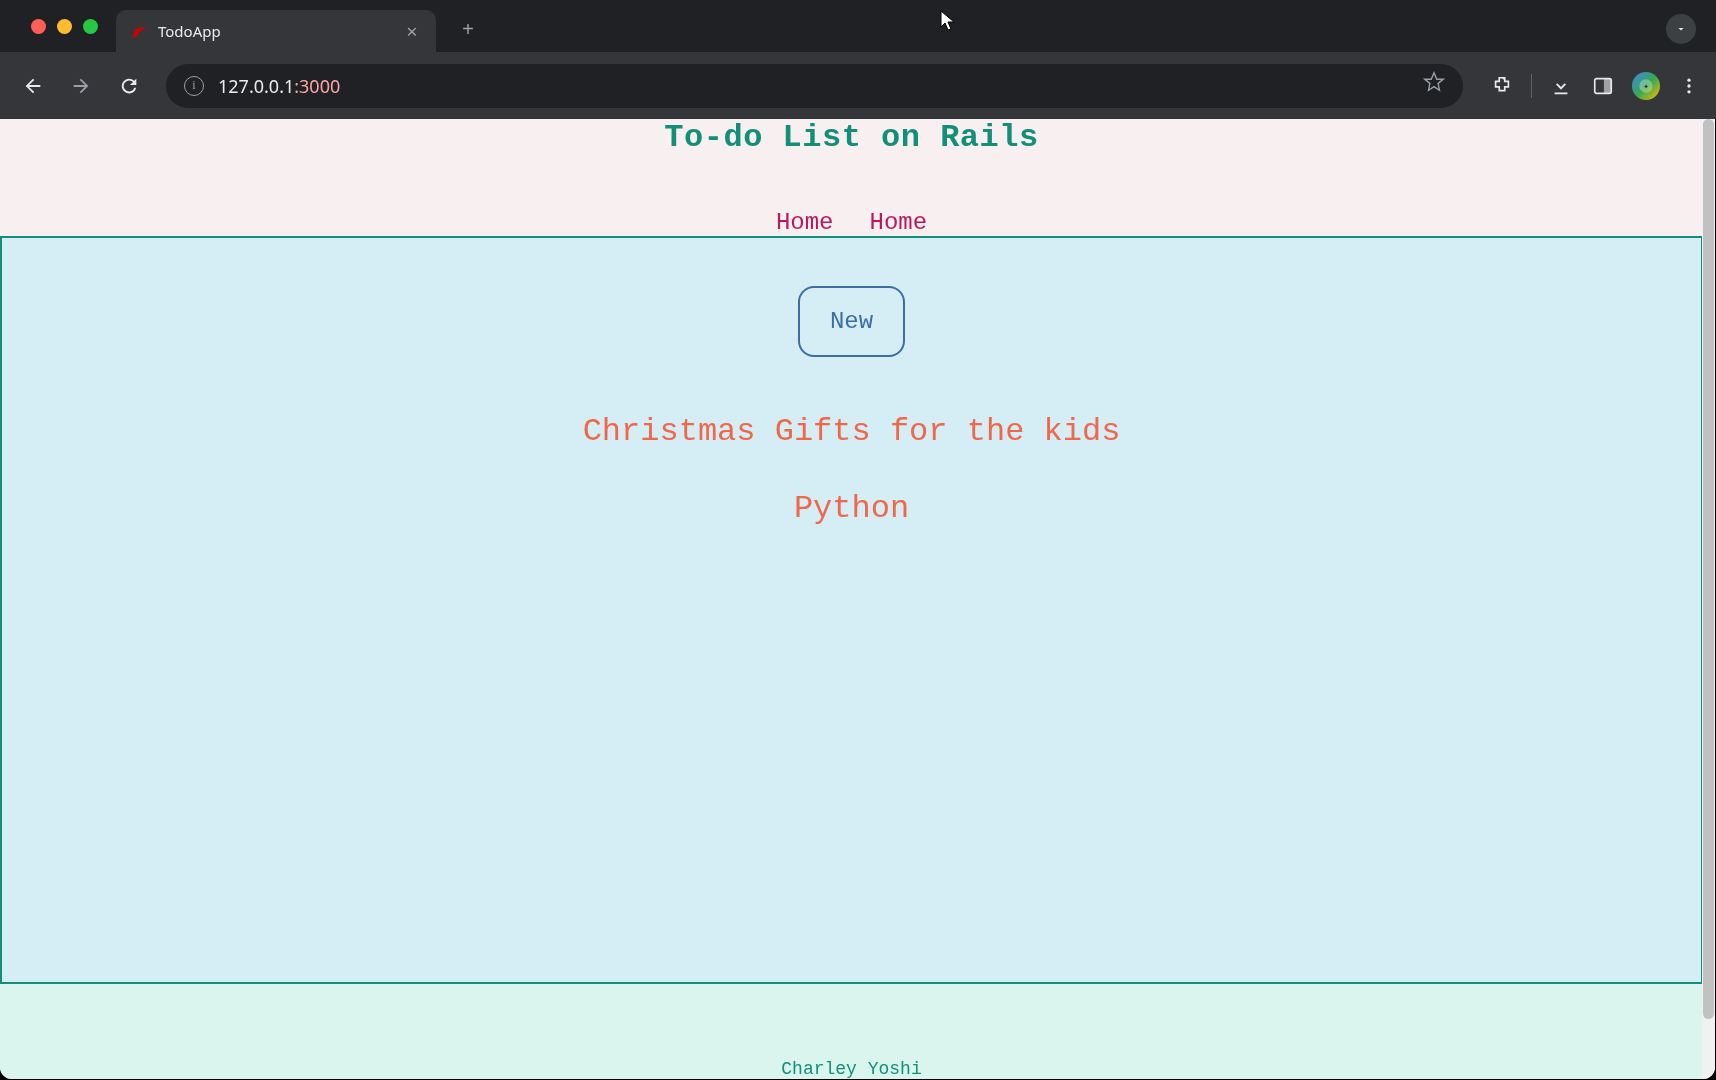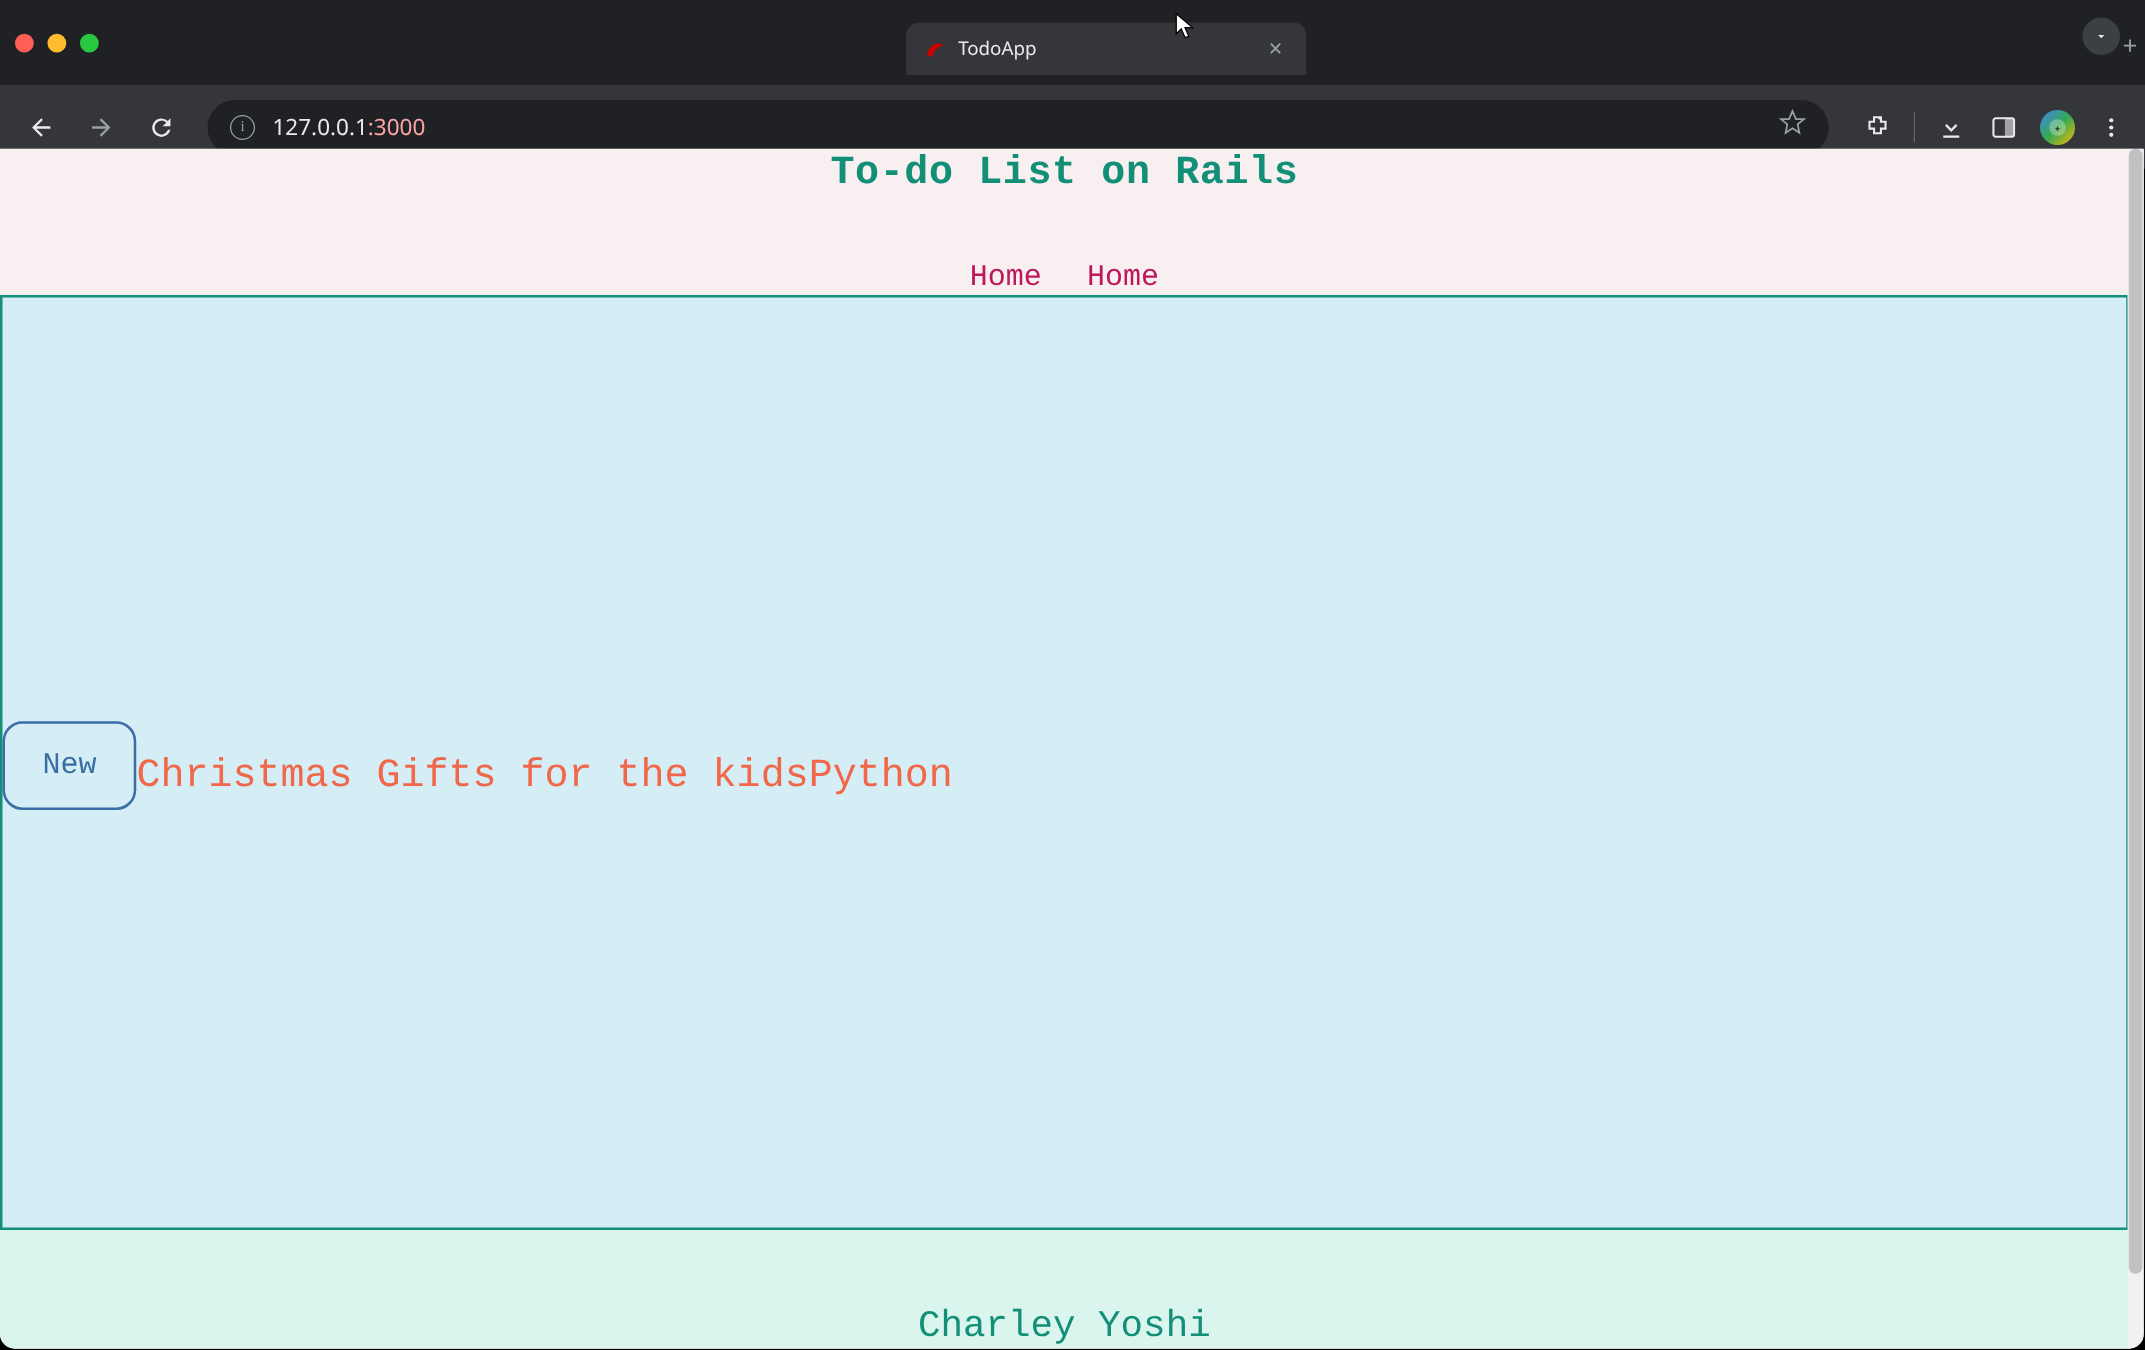--- a/index.html
+++ b/index.html
@@ -19,26 +19,25 @@
 
     
     .browser-chrome {
       background: #202124;
       height: 119px;
       width: 100%;
       position: relative;
     }
 
     .tab-bar {
-      height: 68px;
-      display: flex;
-      align-items: center;
-      padding-left: 12px;
+      height: 52px;
+      display: flex;
+      align-items: center;
+      padding-left: 31px;
       position: relative;
-      justify-content: space-between;
     }
 
     .traffic-lights {
       display: flex;
       gap: 11px;
       align-items: center;
       margin-right: 18px;
     }
 
     .traffic-light {
@@ -279,23 +278,23 @@
       color: #be185d;
       font-size: 24px;
       cursor: pointer;
     }
 
     .main-content {
       background: #d5edf5;
       border: 2px solid #148f77;
       height: 748px;
       display: flex;
-      flex-direction: row;
-      align-items: center;
-      padding-top: 60px;
+      flex-direction: column;
+      align-items: center;
+      padding-top: 48px;
     }
 
     .new-button {
       border: 2px solid #3a6ea5;
       background: transparent;
       color: #3a6ea5;
       font-size: 24px;
       font-family: 'Courier New', Courier, monospace;
       padding: 20px 30px;
       border-radius: 16px;
@@ -315,21 +314,21 @@
       height: 95px;
       display: flex;
       align-items: flex-end;
       justify-content: center;
       gap: 150px;
       padding-bottom: 0;
     }
 
     .footer-text {
       color: #148f77;
-      font-size: 30px;
+      font-size: 18px;
     }
 
     .cursor {
       position: absolute;
       left: 940px;
       top: 10px;
       width: 16px;
       height: 22px;
       pointer-events: none;
       z-index: 1000;

